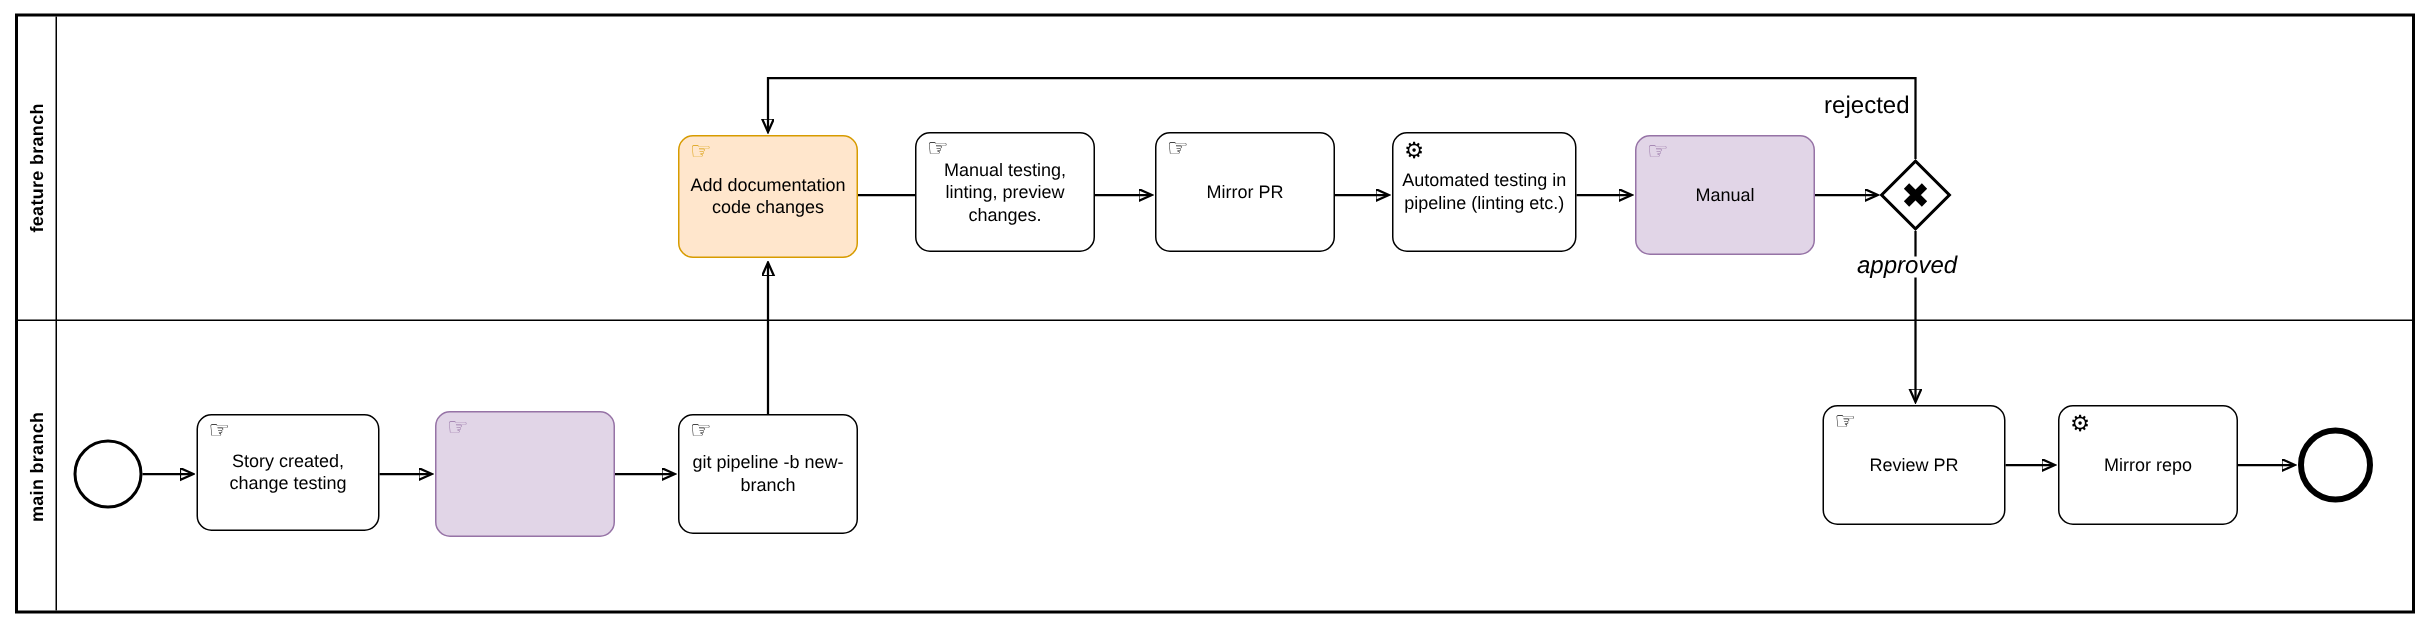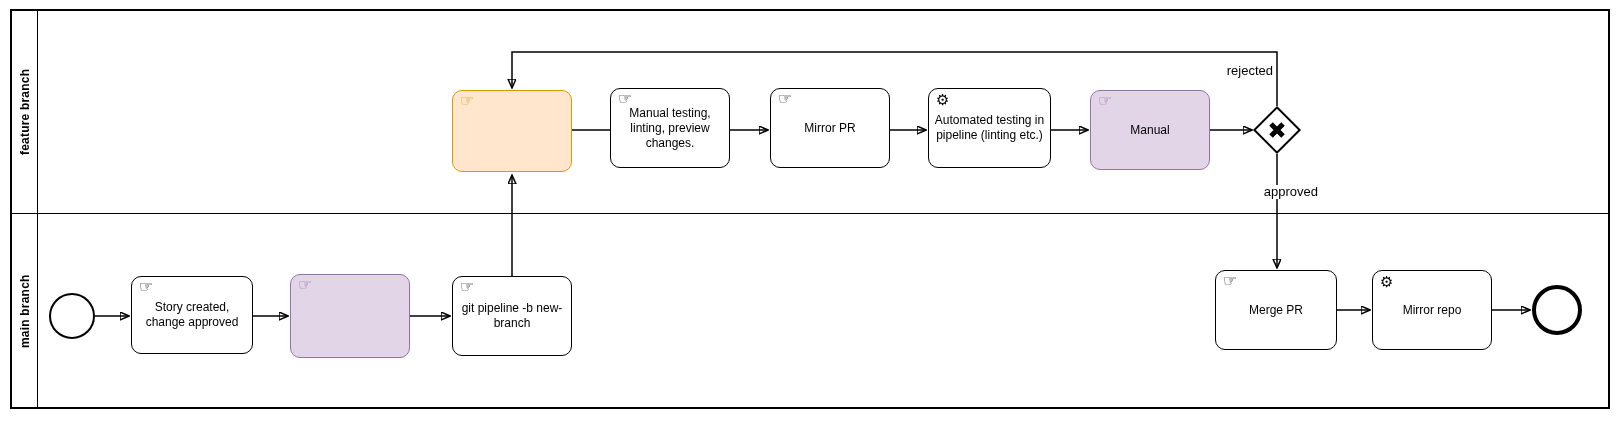--- a/index.html
+++ b/index.html
@@ -58,21 +58,21 @@
     background:#fff; border:2px solid var(--stroke,#000);
     transform:rotate(45deg);
   }
   .gateway-x { position:absolute; pointer-events:none; }
 
   
   .connectors { position:absolute; left:0; top:0; pointer-events:none; }
   .connectors path { fill:none; stroke:var(--stroke,#000); stroke-width:1.5; }
 
   .edge-label {
-    position:absolute; font-size:13px; line-height:14px; background:#fff; padding:0 1px;
+    position:absolute; font-size:16px; line-height:14px; background:#fff; padding:0 1px;
   }
 </style>
 </head>
 <body>
 
 <div class="canvas">
 
   <div class="pool">
     <div class="label-strip-divider"></div>
     <div class="lane-divider"></div>
@@ -98,46 +98,47 @@
     <path d="M1277,106 V52 H512 V87" marker-end="url(#arrow)"></path>
     <path d="M1277,154 V267" marker-end="url(#arrow)"></path>
     <path d="M1337,310 H1369" marker-end="url(#arrow)"></path>
     <path d="M1492,310 H1529" marker-end="url(#arrow)"></path>
   </svg>
 
   <div class="event start" style="left:49px; top:293px; width:46px; height:46px;"></div>
 
   <div class="task" style="left:131px; top:276px; width:122px; height:78px;">
     <span class="task-icon">☞</span>
-    <span>Story created, change approved</span>
+    <span>Story created, change testing</span>
   </div>
 
   <div class="task purple" style="left:290px; top:274px; width:120px; height:84px;">
     <span class="task-icon">☞</span>
   </div>
 
   <div class="task" style="left:452px; top:276px; width:120px; height:80px;">
     <span class="task-icon">☞</span>
     <span>git pipeline -b new-branch</span>
   </div>
 
   <div class="task" style="left:1215px; top:270px; width:122px; height:80px;">
     <span class="task-icon">☞</span>
-    <span>Merge PR</span>
+    <span>Review PR</span>
   </div>
 
   <div class="task" style="left:1372px; top:270px; width:120px; height:80px;">
     <span class="task-icon gear">⚙</span>
     <span>Mirror repo</span>
   </div>
 
   <div class="event end" style="left:1532px; top:285px; width:50px; height:50px;"></div>
 
   <div class="task orange" style="left:452px; top:90px; width:120px; height:82px;">
     <span class="task-icon">☞</span>
+    <span>Add documentation code changes</span>
   </div>
 
   <div class="task" style="left:610px; top:88px; width:120px; height:80px;">
     <span class="task-icon">☞</span>
     <span>Manual testing, linting, preview changes.</span>
   </div>
 
   <div class="task" style="left:770px; top:88px; width:120px; height:80px;">
     <span class="task-icon">☞</span>
     <span>Mirror PR</span>
@@ -152,15 +153,15 @@
     <span class="task-icon">☞</span>
     <span>Manual</span>
   </div>
 
   <div class="gateway" style="left:1260px; top:113px;"></div>
   <svg class="gateway-x" style="left:1266px; top:119px;" width="22" height="22" viewBox="0 0 22 22">
     <path d="M5,5 L17,17 M17,5 L5,17" stroke="#000" stroke-width="5" fill="none"></path>
   </svg>
 
   <div class="edge-label" style="left:1192px; top:64px; width:80px; text-align:right;">rejected</div>
-  <div class="edge-label" style="left:1237px; top:185px; width:80px; text-align:right;">approved</div>
+  <div class="edge-label" style="left:1237px; top:171px; width:80px; text-align:left;font-style:italic;">approved</div>
 
 </div>
 
 </body></html>

